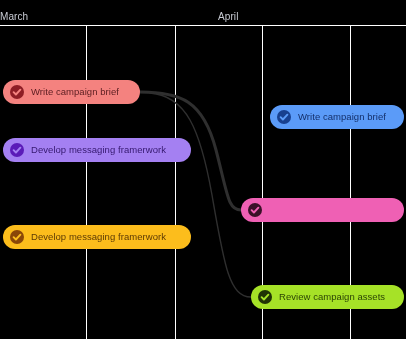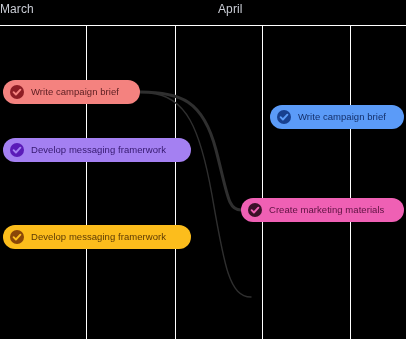--- a/index.html
+++ b/index.html
@@ -19,22 +19,22 @@
   
   .tl-header {
     position: absolute;
     left: 0;
     top: 0;
     width: 406px;
     height: 25px;
   }
   .month-label {
     position: absolute;
-    top: 2px;
-    font-size: 12px;
+    top: 10px;
+    font-size: 10px;
     line-height: 14px;
     color: #c9ccd4;
     letter-spacing: .1px;
     white-space: nowrap;
   }
   .header-rule {
     position: absolute;
     left: 0;
     top: 25px;
     width: 406px;
@@ -142,17 +142,24 @@
       </span>
     <span class="label" style="color: rgb(20, 48, 107);">Write campaign brief</span>
   </div>
 
   <div class="pill" id="pill-4" style="left: 241px; top: 198px; width: 163px; background: rgb(239, 96, 180);">
     <span class="check" style="background: rgb(58, 16, 40);">
         <svg width="14" height="14" viewBox="0 0 14 14">
           <path d="M3.6 7.2 L5.9 9.5 L10.4 4.7" fill="none" stroke="#ef60b4" stroke-width="1.9" stroke-linecap="round" stroke-linejoin="round"></path>
         </svg>
       </span>
-    <span class="label" style="color: rgb(92, 18, 64);">Create marketing materials</span>
   </div>
 
+  <div class="pill" id="pill-5" style="left: 251px; top: 285px; width: 153px; background: rgb(166, 226, 39);">
+    <span class="check" style="background: rgb(33, 52, 5);">
+        <svg width="14" height="14" viewBox="0 0 14 14">
+          <path d="M3.6 7.2 L5.9 9.5 L10.4 4.7" fill="none" stroke="#a6e227" stroke-width="1.9" stroke-linecap="round" stroke-linejoin="round"></path>
+        </svg>
+      </span>
+    <span class="label" style="color: rgb(43, 68, 5);">Review campaign assets</span>
+  </div>
 
 </div>
 
 </body></html>

